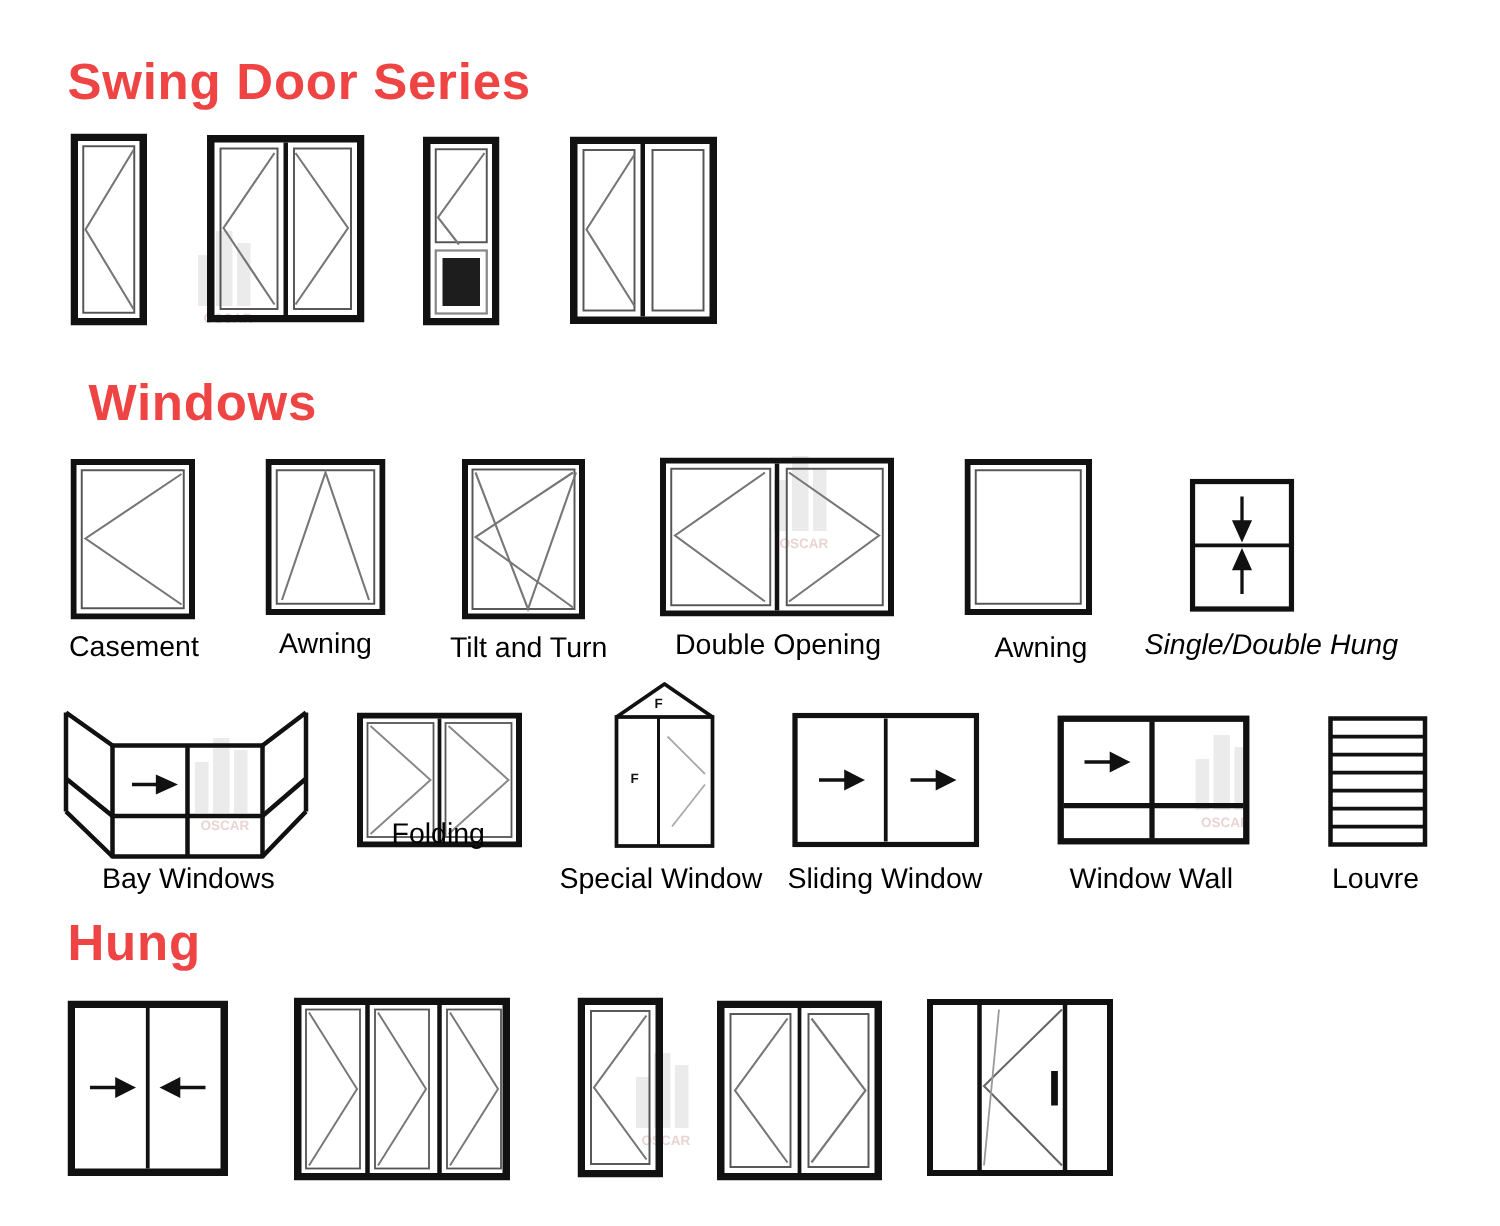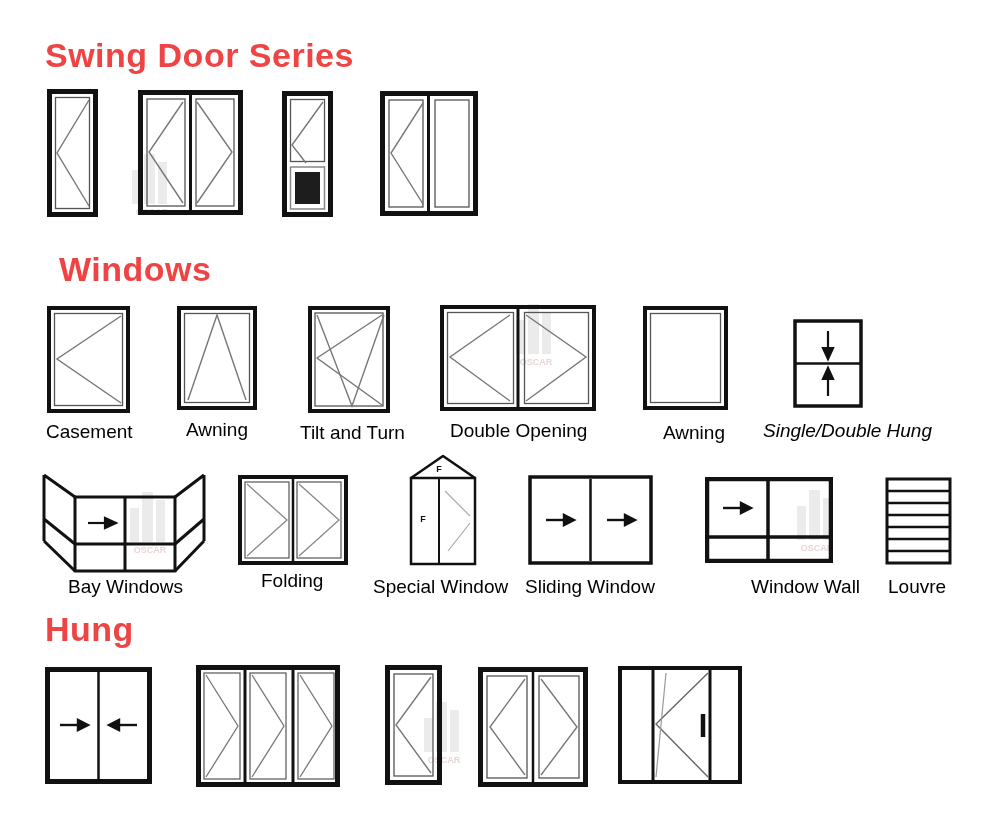--- a/index.html
+++ b/index.html
@@ -255,24 +255,24 @@
           <line x1="2" y1="26" x2="65" y2="26"></line>
         <line x1="2" y1="38" x2="65" y2="38"></line>
           <line x1="2" y1="50" x2="65" y2="50"></line>
         <line x1="2" y1="62" x2="65" y2="62"></line>
           <line x1="2" y1="74" x2="65" y2="74"></line>
       </g>
     </svg>
   </div>
 
   <div class="lbl" style="left:68px;top:577px;">Bay Windows</div>
-  <div class="lbl" style="left:261px;top:571px;">Folding</div>
+  <div class="lbl" style="left:261px;top:547px;">Folding</div>
   <div class="lbl" style="left:373px;top:577px;">Special Window</div>
   <div class="lbl" style="left:525px;top:577px;">Sliding Window</div>
-  <div class="lbl" style="left:751px;top:577px;text-align:center;">Window Wall</div>
+  <div class="lbl" style="left:713px;top:577px;text-align:center;">Window Wall</div>
   <div class="lbl" style="left:888px;top:577px;">Louvre</div>
 
   <div class="h" style="left:45px;top:612px;">Hung</div>
 
   <div class="diagram" style="left:45px;top:667px;">
     <svg width="107" height="117" viewBox="0 0 107 117">
       <rect x="2.5" y="2.5" width="102" height="112" fill="none" stroke="#111" stroke-width="5"></rect>
       <line x1="53.5" y1="5" x2="53.5" y2="112" stroke="#111" stroke-width="2.5"></line>
       <g stroke="#111" stroke-width="2.4" fill="#111">
         <line x1="15" y1="58" x2="35" y2="58"></line>

